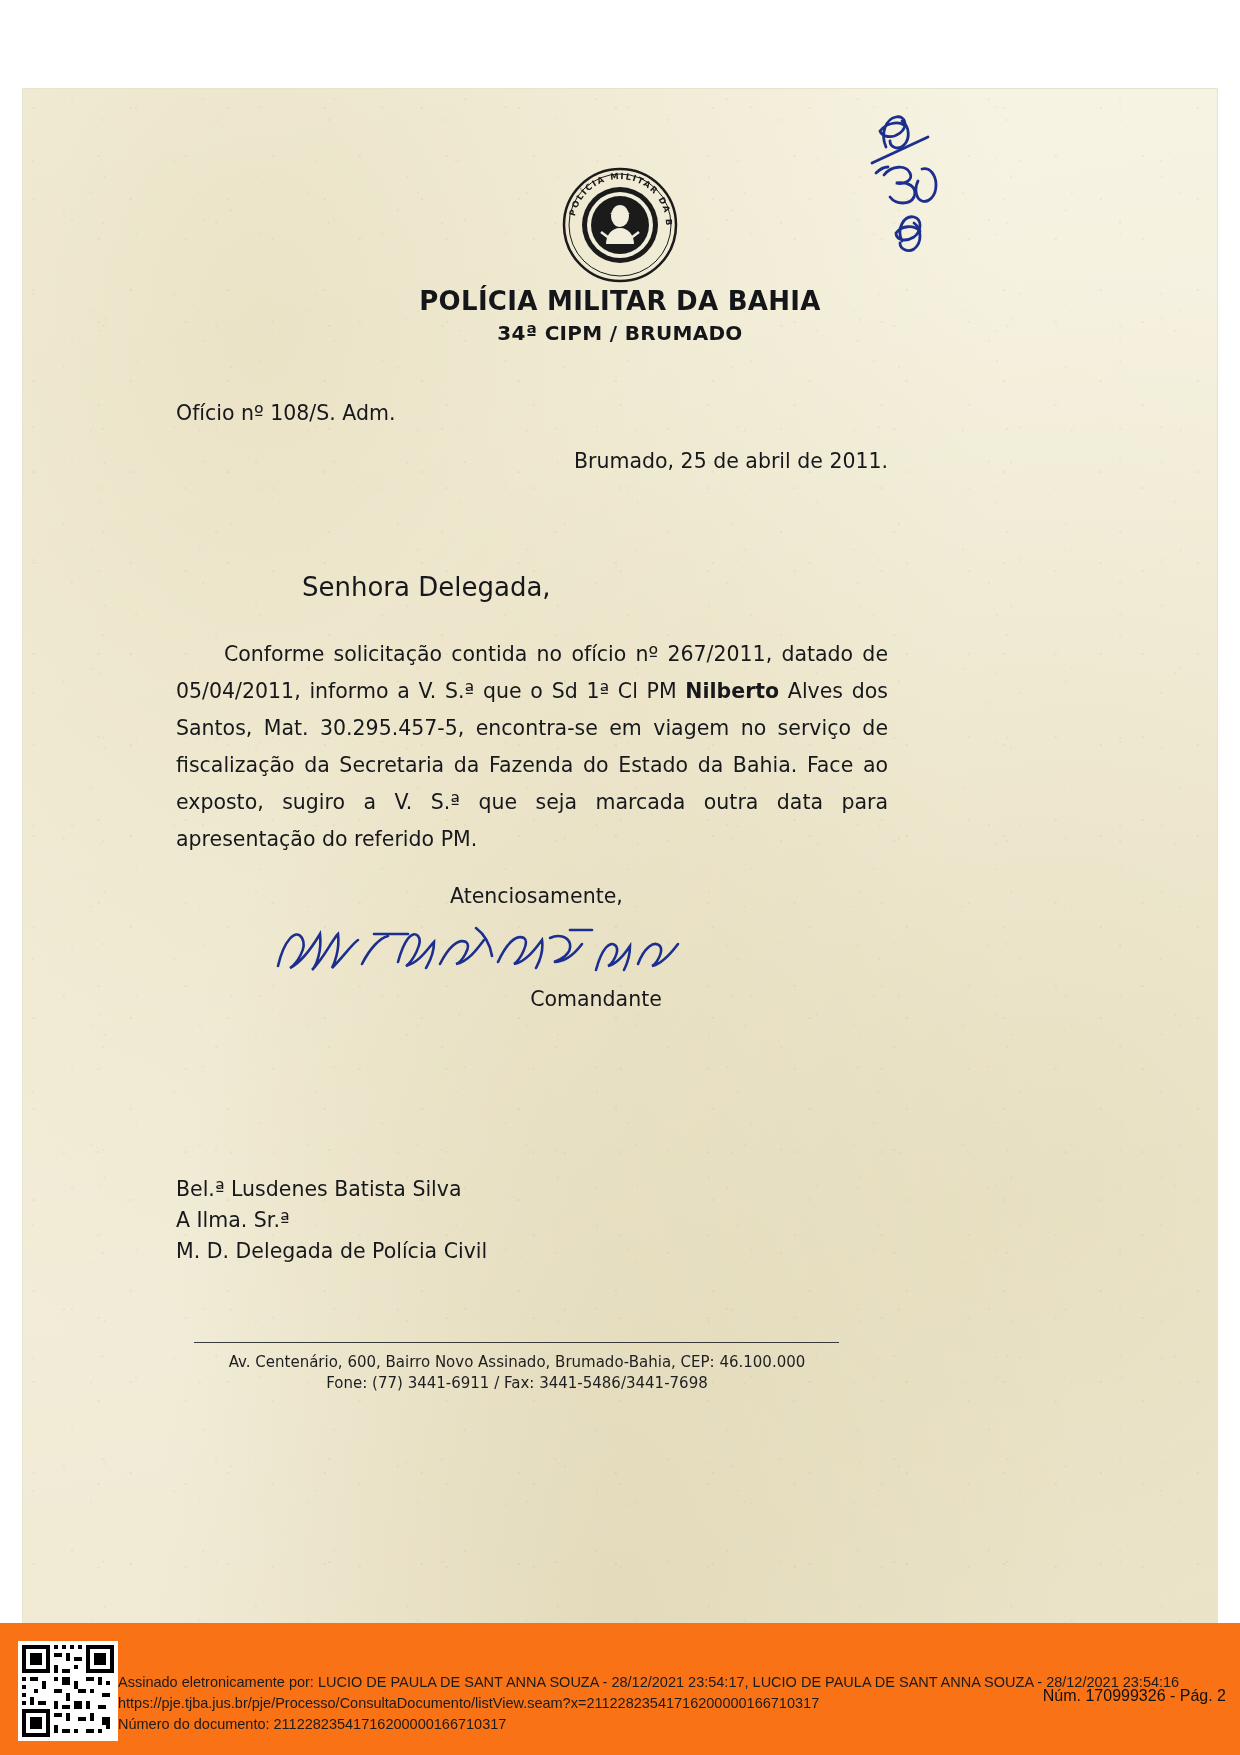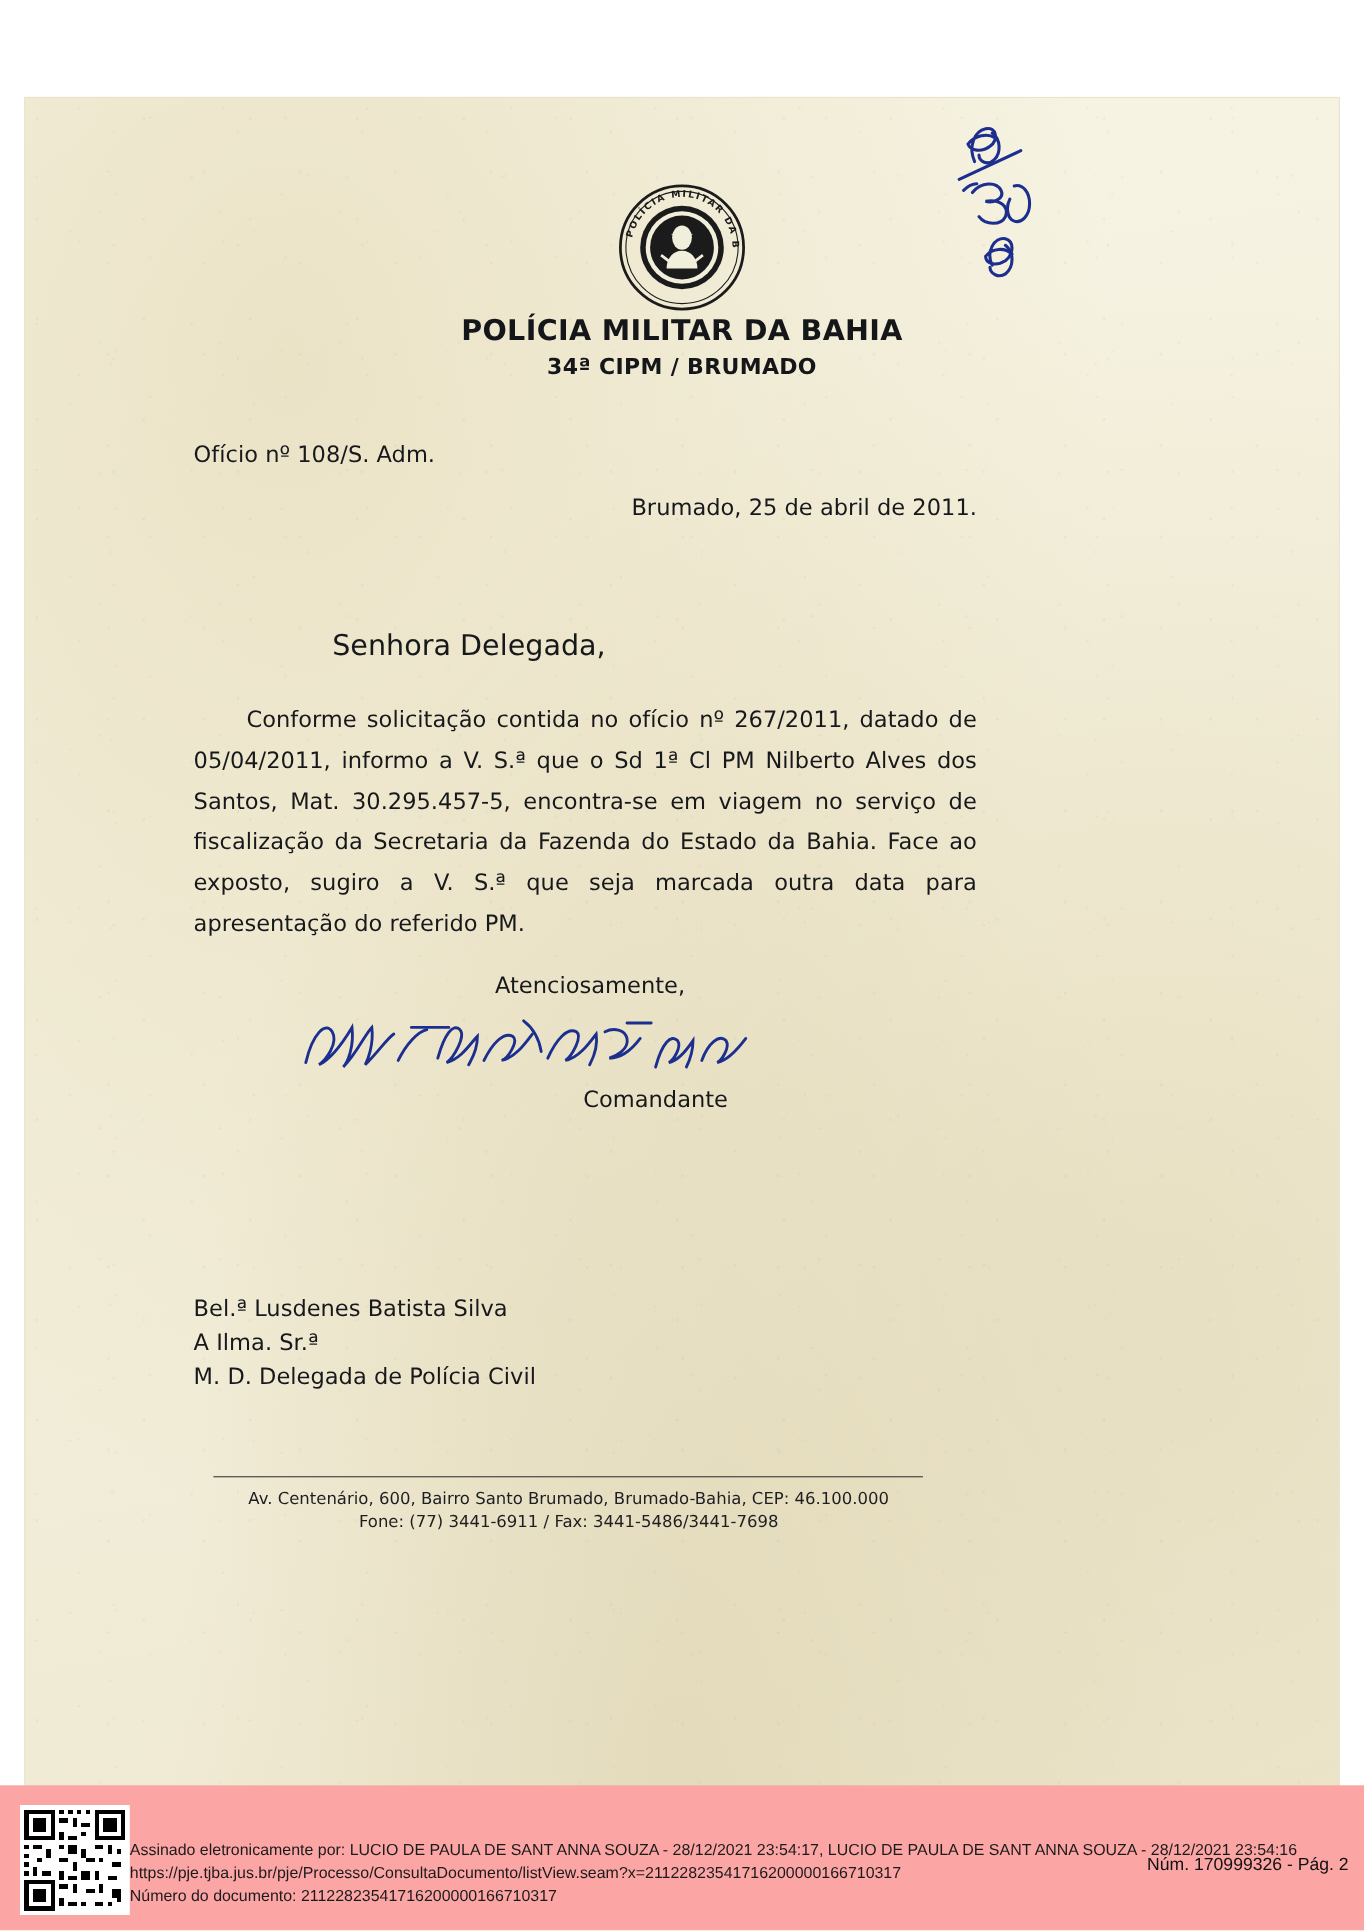--- a/index.html
+++ b/index.html
@@ -81,21 +81,21 @@
 
   #body-par {
     left: 126px;
     top: 548px;
     width: 712px;
     font-size: 20.5px;
     line-height: 37px;
     text-align: justify;
     text-indent: 48px;
   }
-  #body-par b { font-weight: normal; }
+  #body-par b { font-weight: bold; }
 
   #closing { left: 400px; top: 796px; font-size: 20.5px; }
 
   #sign-name {
     left: 126px;
     top: 872px;
     width: 840px;
     text-align: center;
     font-size: 20.5px;
   }
@@ -140,21 +140,21 @@
   #ink-top { left: 830px; top: 15px; width: 120px; height: 170px; }
   #ink-sign { left: 248px; top: 830px; width: 420px; height: 70px; }
 
   
   #bottom-band {
     position: absolute;
     left: 0;
     bottom: 0;
     width: 1240px;
     height: 132px;
-    background: #fca5a5;
+    background: #f97316;
   }
   #qr {
     position: absolute;
     left: 18px;
     bottom: 14px;
     width: 100px;
     height: 100px;
   }
   #stamp-lines {
     position: absolute;
@@ -239,21 +239,21 @@
   </div>
 
   <div class="abs" id="addressee">
     <div>Bel.ª Lusdenes Batista Silva</div>
     <div>A Ilma. Sr.ª</div>
     <div>M. D. Delegada de Polícia Civil</div>
   </div>
 
   <div id="footer-rule"></div>
   <div id="footer-addr">
-    <div>Av. Centenário, 600, Bairro Santo Brumado, Brumado-Bahia, CEP: 46.100.000</div>
+    <div>Av. Centenário, 600, Bairro Novo Assinado, Brumado-Bahia, CEP: 46.100.000</div>
     <div>Fone: (77) 3441-6911 / Fax: 3441-5486/3441-7698</div>
   </div>
 
   <div class="ink" id="ink-top">
     <svg viewBox="0 0 120 170" width="120" height="170">
       <g fill="none" stroke="#1c2f8f" stroke-width="2.8" stroke-linecap="round">
         <path d="M34 44 C28 30 34 16 44 14 C54 12 56 24 48 30 C40 36 30 34 28 28 C34 20 46 18 52 22"></path>
         <path d="M50 18 C58 24 58 36 52 42 C46 48 38 44 38 38"></path>
         <path d="M20 60 L76 34"></path>
         <path d="M32 72 C40 62 54 62 58 70 C62 78 50 82 44 80 C56 78 66 84 62 94 C58 102 44 102 38 94"></path>

